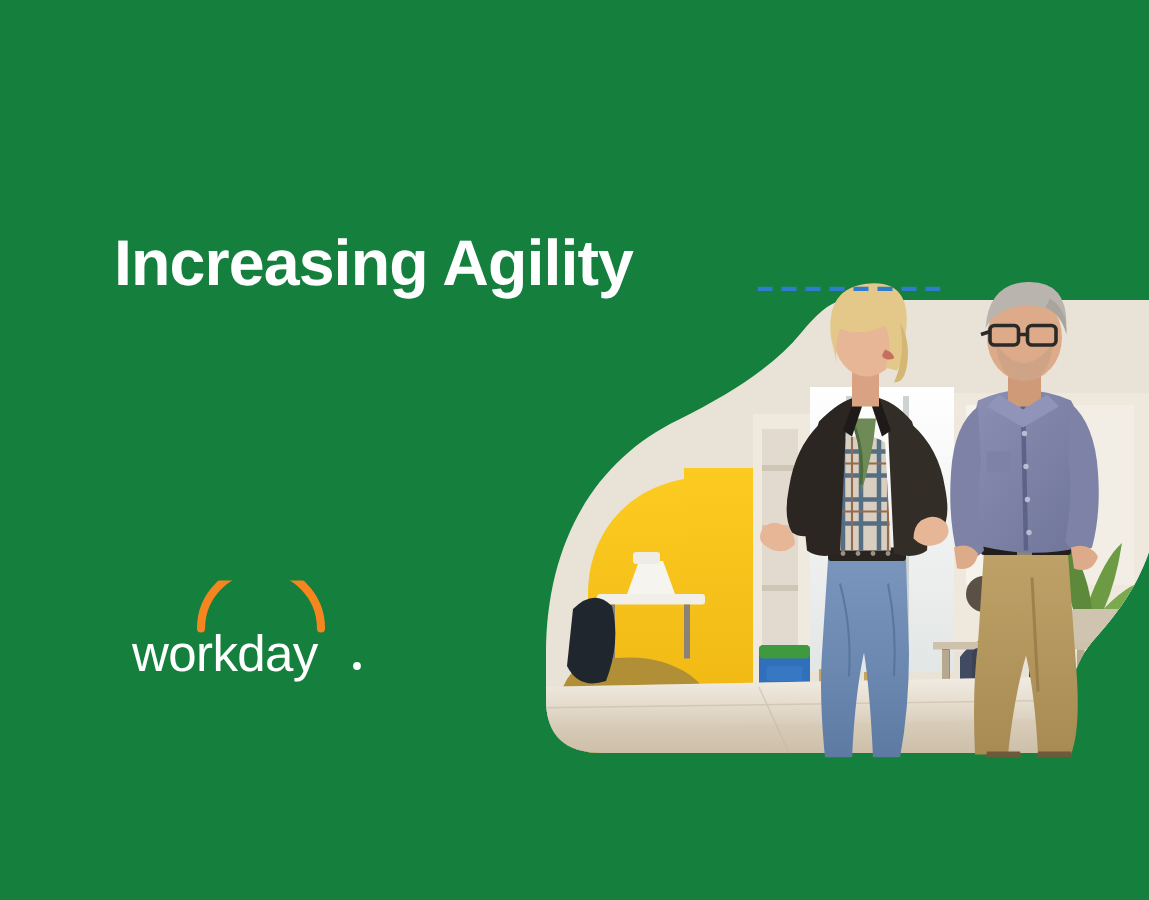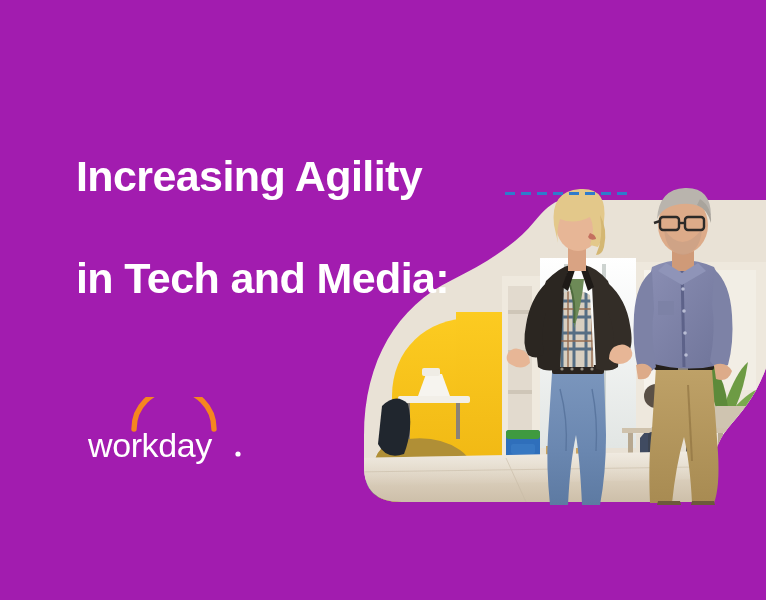--- a/index.html
+++ b/index.html
@@ -5,21 +5,21 @@
   * { margin:0; padding:0; box-sizing:border-box; }
   html,body { width:766px; height:600px; overflow:hidden; }
   body {
     font-family:"Liberation Sans", sans-serif;
     background:#005cb9;
     position:relative;
   }
   #canvas {
     position:absolute; inset:0;
     width:766px; height:600px;
-    background:#a21caf;
+    background:#15803d;
     overflow:hidden;
   }
 
   
   #headline {
     position:absolute;
     left:76px; top:100px;
     width:470px;
     color:#ffffff;
     font-size:43px;
@@ -54,21 +54,21 @@
     left:356px; top:185px;
     width:410px; height:320px;
     z-index:25;
     pointer-events:none;
   }
   #cutout-svg { display:block; width:410px; height:320px; }
 
   
   #logo {
     position:absolute;
-    left:88px; top:397px;
+    left:88px; top:387px;
     width:160px; height:68px;
     z-index:40;
   }
   #logo-svg { display:block; width:160px; height:68px; }
 </style>
 </head>
 <body>
 
 <div id="canvas">
 
@@ -329,21 +329,20 @@
                  q 6,-16 0,-28 q -16,8 -30,2 q -4,12 -2,24 Z" fill="#e3c88a"></path>
         <path d="M 244,30 q 8,14 4,32 q -2,8 -8,8 q 8,-18 4,-40 Z" fill="#d4b773"></path>
 
         <path d="M 234,48 q 6,2 6,6 q -6,2 -8,-2 Z" fill="#c4705f"></path>
       </g>
     </svg>
   </div>
 
   <h1 id="headline">
     <span class="hl-line">Increasing Agility</span>
-    <span class="hl-line">in Tech and Media:</span>
   </h1>
 
   <div id="logo">
     <svg id="logo-svg" viewBox="0 0 160 68" aria-hidden="true">
 
       <path d="M 46,32 A 40 40 0 0 1 126,32" fill="none" stroke="#f5861f" stroke-width="5.4" stroke-linecap="round"></path>
 
       <text x="0" y="60" font-family="'Liberation Sans', sans-serif" font-size="34" font-weight="400" letter-spacing="-0.4" fill="#ffffff">workday</text>
       <circle cx="150" cy="57" r="2.6" fill="#ffffff"></circle>
     </svg>

